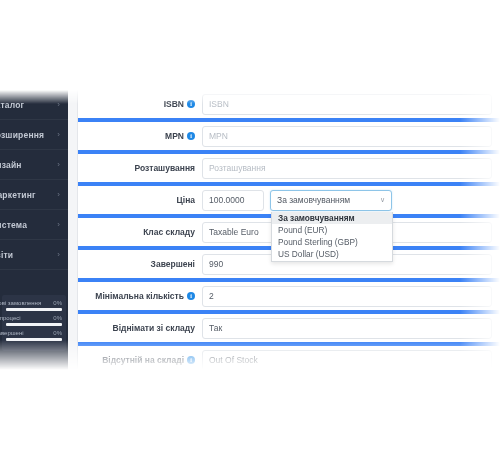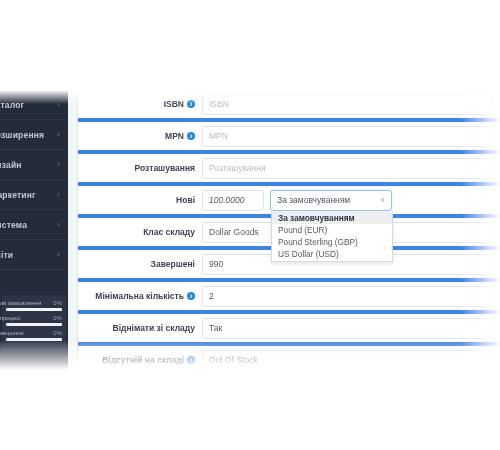--- a/index.html
+++ b/index.html
@@ -154,21 +154,21 @@
     display: flex;
     align-items: center;
     padding: 0 6px;
     font-size: 8.5px;
     color: #555c66;
     white-space: nowrap;
     overflow: hidden;
   }
   .field.placeholder { color: #b6bcc4; }
   .field.wide { width: 290px; }
-  .field.price { width: 62px; font-style: italic; }
+  .field.price { width: 62px; }
 
   
   .select-control {
     position: relative;
     margin-left: 6px;
     width: 122px;
     height: 21px;
     border: 1px solid #8ec5e8;
     border-radius: 3px;
     background: #ffffff;
@@ -293,42 +293,42 @@
 
       <div class="form-row">
         <div class="row-label">
           <span>Розташування</span>
         </div>
         <div class="field wide placeholder">Розташування</div>
       </div>
 
       <div class="form-row" style="z-index:50;">
         <div class="row-label">
-          <span>Нові</span>
+          <span>Ціна</span>
         </div>
         <div class="field price">100.0000</div>
 
         <div class="select-control">
           <span>За замовчуванням</span>
           <span class="select-caret">∨</span>
 
           <div id="dropdown">
             <div class="dd-option selected">За замовчуванням</div>
             <div class="dd-option">Pound (EUR)</div>
             <div class="dd-option">Pound Sterling (GBP)</div>
             <div class="dd-option">US Dollar (USD)</div>
           </div>
         </div>
       </div>
 
       <div class="form-row">
         <div class="row-label">
           <span>Клас складу</span>
         </div>
-        <div class="field wide">Dollar Goods</div>
+        <div class="field wide">Taxable Euro</div>
       </div>
 
       <div class="form-row">
         <div class="row-label">
           <span>Завершені</span>
         </div>
         <div class="field wide">990</div>
       </div>
 
       <div class="form-row">

